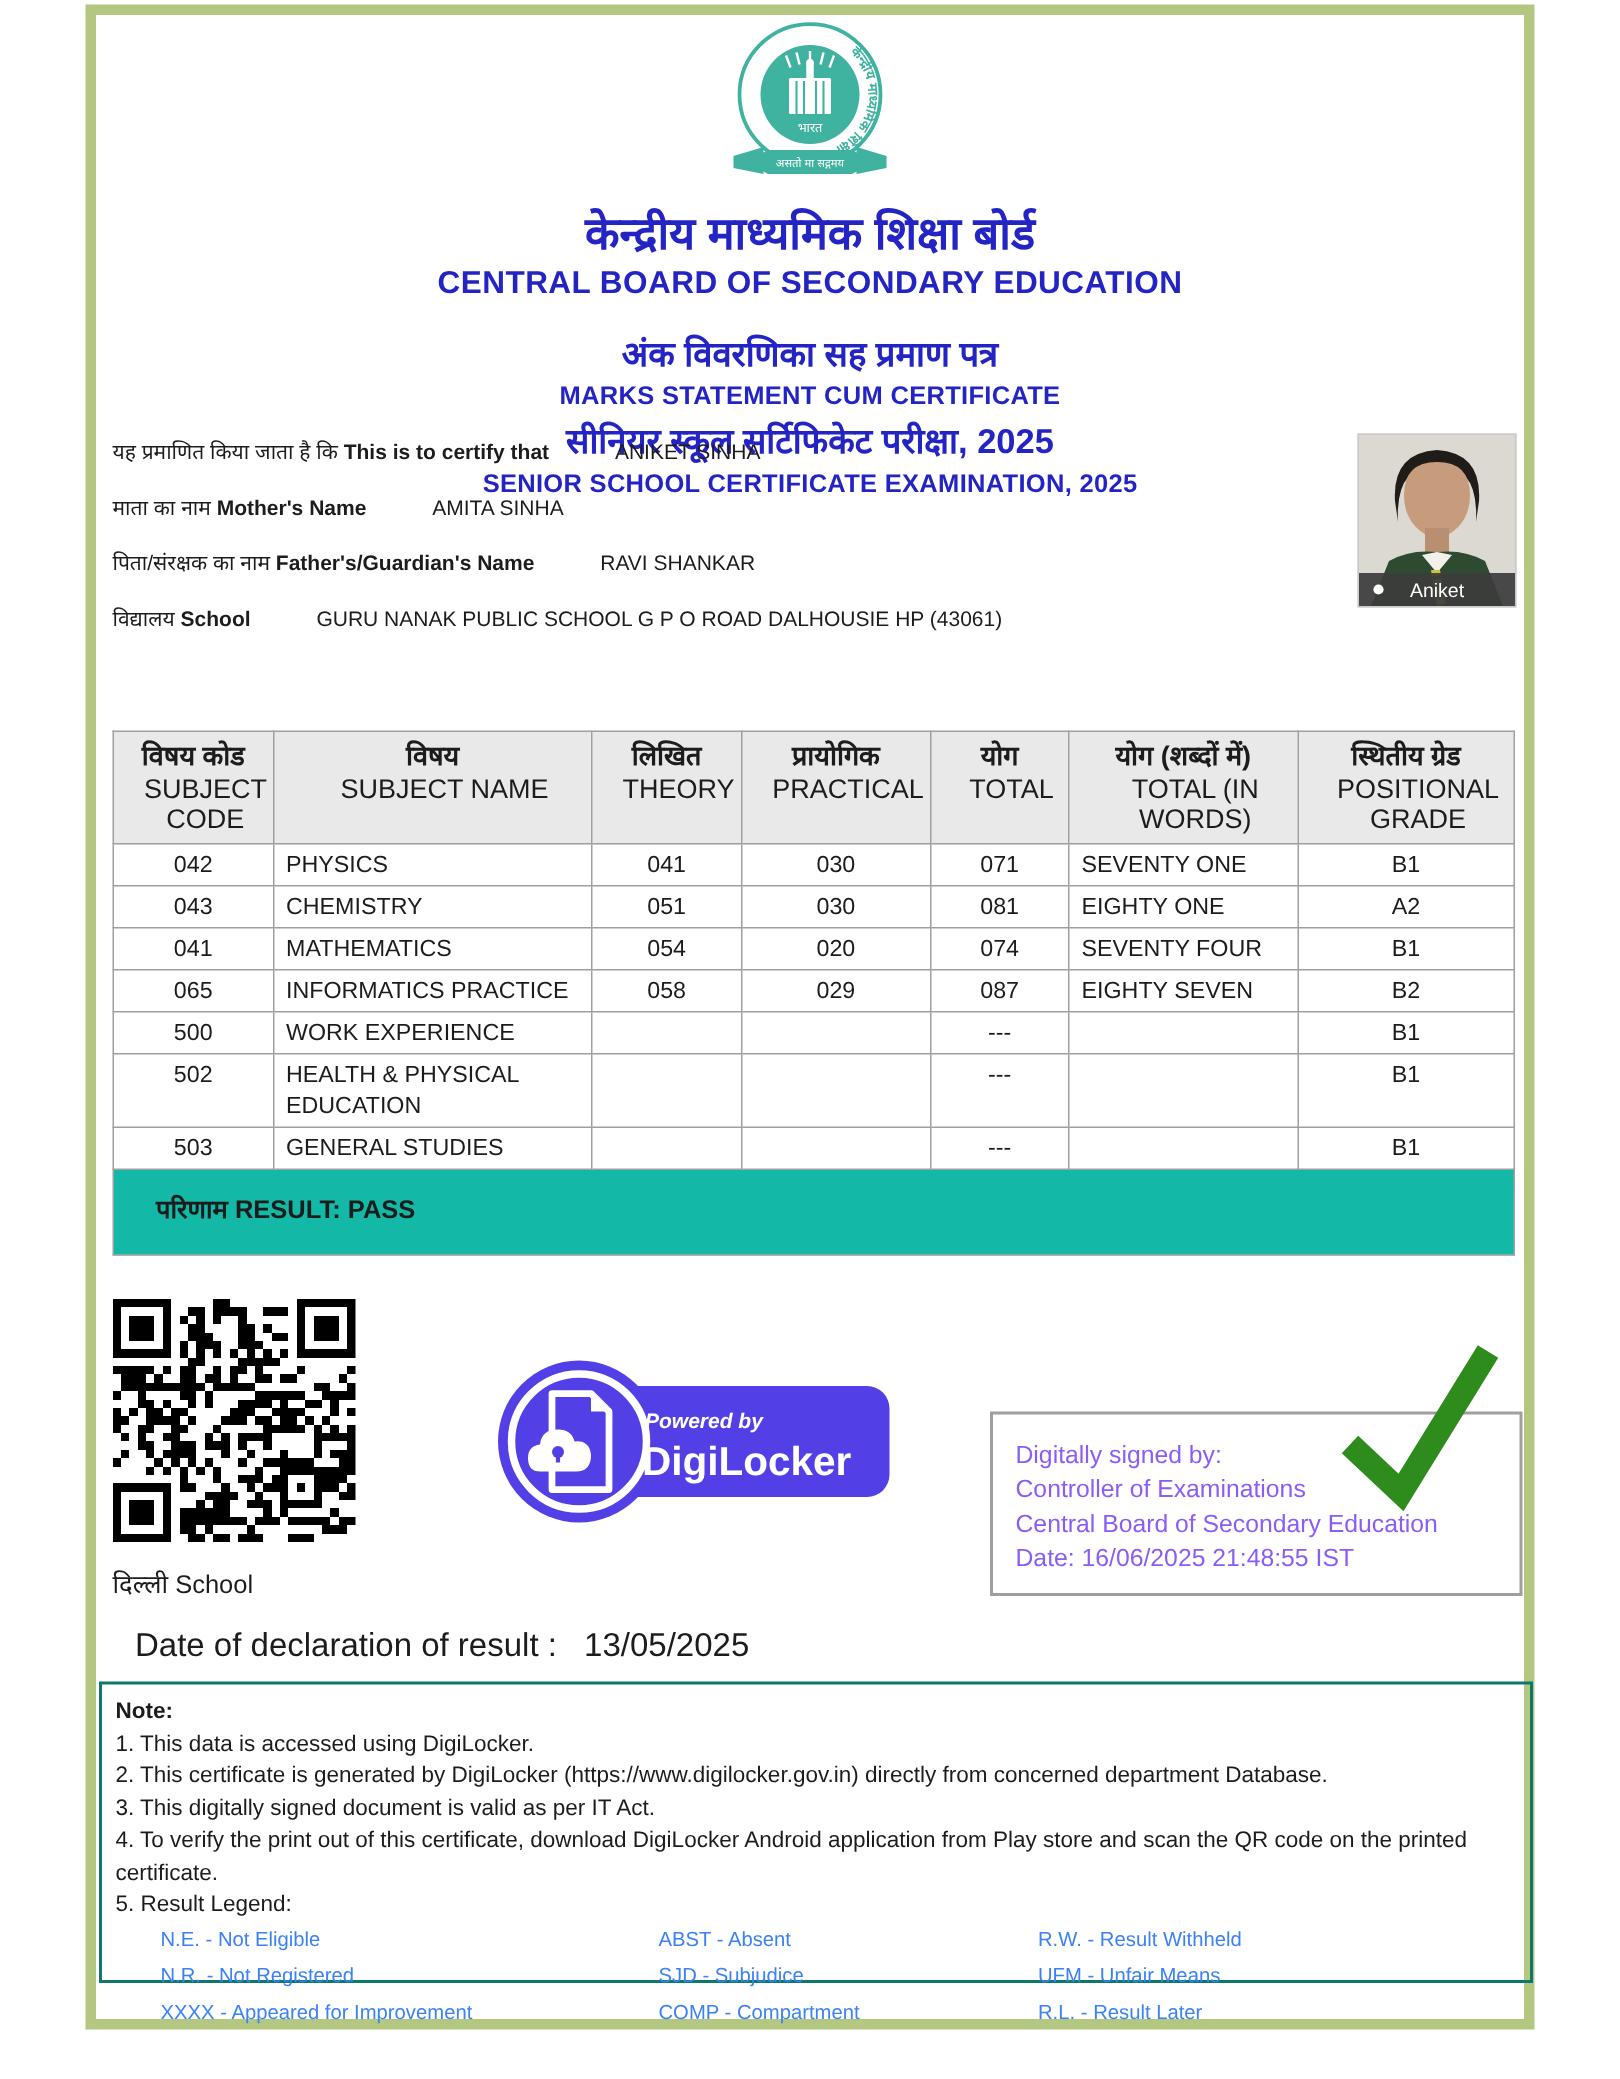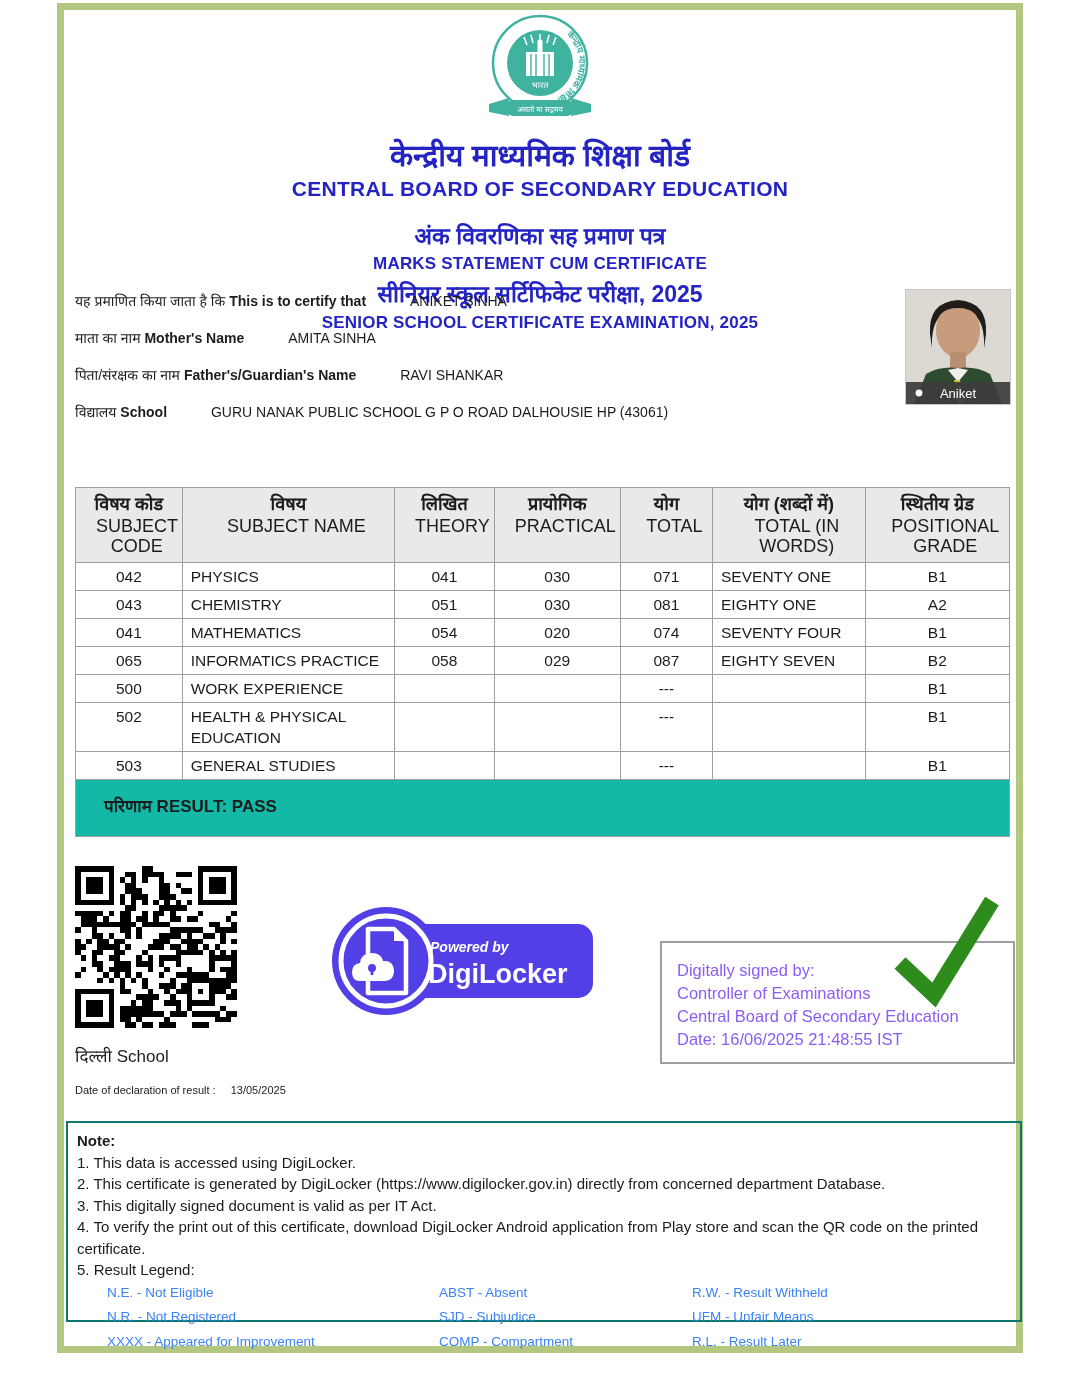--- a/index.html
+++ b/index.html
@@ -47,21 +47,21 @@
 
   
   .dl-badge { position:absolute; left:330px; top:905px; width:266px; height:112px; }
 
   
   .sig-box { position:absolute; left:660px; top:941px; width:355px; height:123px; border:2px solid #9f9f9f; padding:16px 0 0 15px; font-size:16.5px; line-height:23px; color:#8b5cf6; }
   .check { position:absolute; left:888px; top:891px; width:112px; height:118px; }
 
   
   .place { position:absolute; left:75px; top:1044px; font-size:17px; }
-  .decl  { position:absolute; left:75px; top:1084px; font-size:11px; }
+  .decl  { position:absolute; left:90px; top:1084px; font-size:22px; }
   .decl .val { margin-left:12px; }
 
   
   .note-box { position:absolute; left:66px; top:1121px; width:956px; height:201px; border:2px solid #0f766e; padding:7px 10px 0 9px; font-size:15px; line-height:21.5px; }
   .note-title { font-weight:bold; }
   .legend { margin-left:30px; margin-top:2px; display:grid; grid-template-columns:332px 253px 1fr; row-gap:4.5px; font-size:13.5px; line-height:20px; color:#3b82f6; }
 </style>
 </head>
 <body>
 

